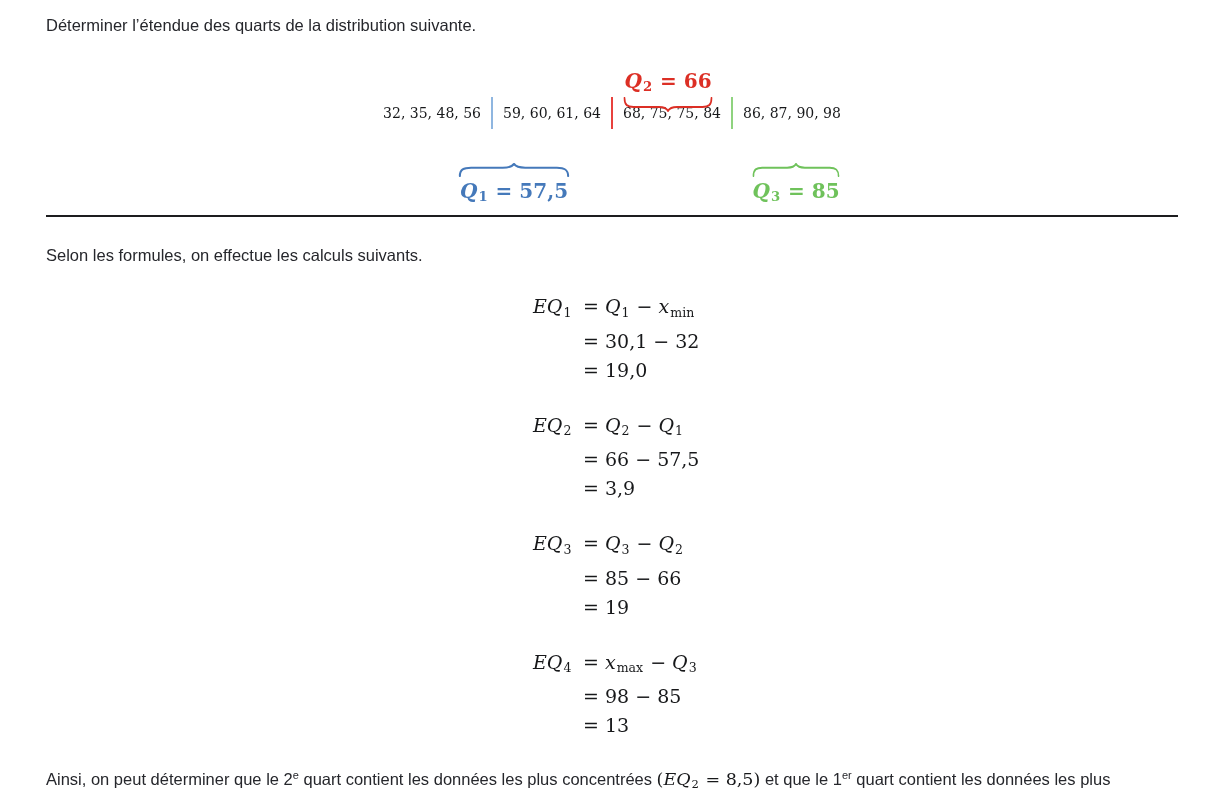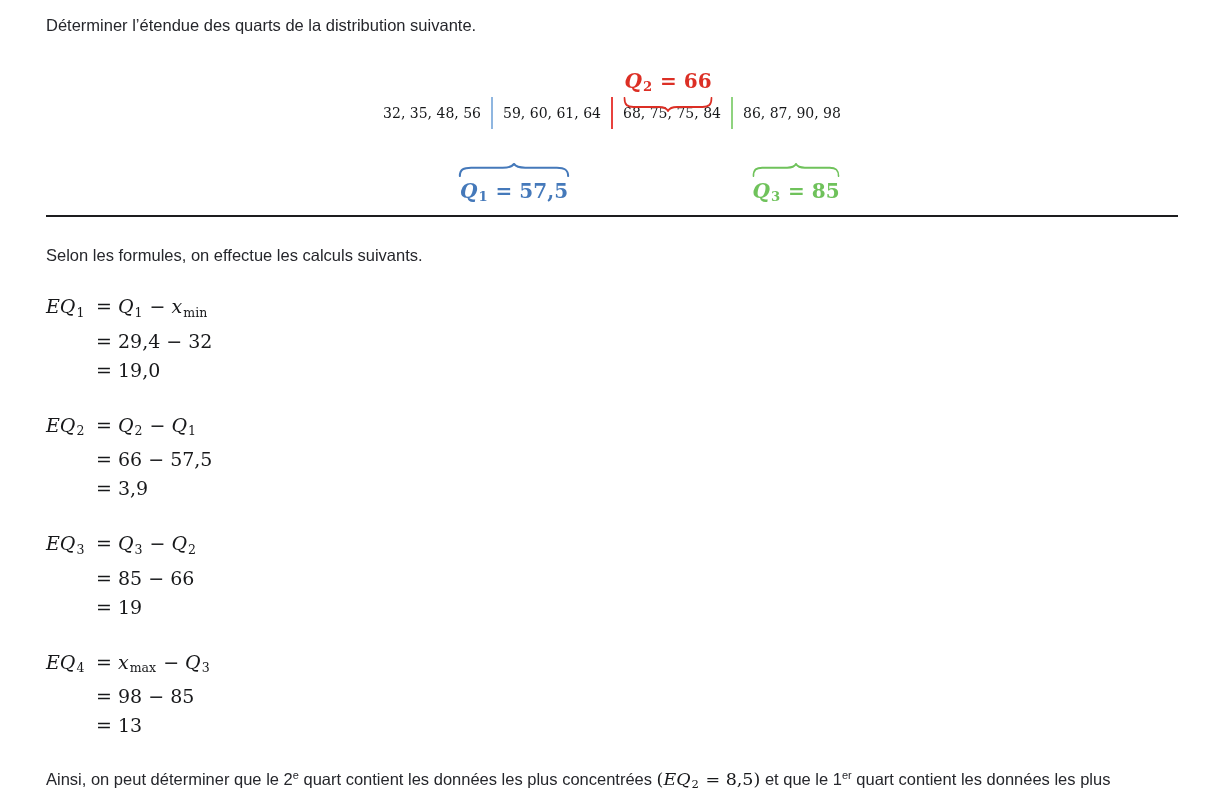--- a/index.html
+++ b/index.html
@@ -62,21 +62,21 @@
   }
 
   
   .math { font-family: "DejaVu Serif", serif; color: #17181a; }
   .tok-i { font-style: italic; padding-right: 1px; }
   .tok-s { font-size: 0.66em; vertical-align: -0.28em; padding-right: 1px; }
   .tok-r { font-style: normal; }
 
   .selon { margin-top: 26px; }
 
-  .calc-area { margin-top: 24px; }
+  .calc-area { margin-left: 487px; margin-top: 24px; }
   .calc-block { margin-bottom: 26px; }
   .calc-line { font-size: 19px; line-height: 29px; white-space: nowrap; }
   .calc-line .lhs { display: inline-block; min-width: 50px; }
 
   
   .conclusion { margin-top: 10px; max-width: 1134px; }
   .conclusion sup { font-size: 11px; vertical-align: super; line-height: 0; }
   .inline-math { font-size: 1.06em; }
 </style>
 </head>
@@ -122,21 +122,21 @@
 </div>
 
 <hr class="section-divider">
 
 <p class="body-text selon">Selon les formules, on effectue les calculs suivants.</p>
 
 <div class="calc-area">
 
   <div class="calc-block">
     <div class="calc-line"><span class="lhs math"><span class="tok-i">EQ</span><span class="tok-s">1</span></span><span class="math"><span class="tok-r">= </span><span class="tok-i">Q</span><span class="tok-s">1</span><span class="tok-r"> − </span><span class="tok-i">x</span><span class="tok-s">min</span></span></div>
-    <div class="calc-line"><span class="lhs"></span><span class="math"><span class="tok-r">= 29,4 − 32</span></span></div>
+    <div class="calc-line"><span class="lhs"></span><span class="math"><span class="tok-r">= 30,1 − 32</span></span></div>
     <div class="calc-line"><span class="lhs"></span><span class="math"><span class="tok-r">= 19,0</span></span></div>
   </div>
 
   <div class="calc-block">
     <div class="calc-line"><span class="lhs math"><span class="tok-i">EQ</span><span class="tok-s">2</span></span><span class="math"><span class="tok-r">= </span><span class="tok-i">Q</span><span class="tok-s">2</span><span class="tok-r"> − </span><span class="tok-i">Q</span><span class="tok-s">1</span></span></div>
     <div class="calc-line"><span class="lhs"></span><span class="math"><span class="tok-r">= 66 − 57,5</span></span></div>
     <div class="calc-line"><span class="lhs"></span><span class="math"><span class="tok-r">= 3,9</span></span></div>
   </div>
 
   <div class="calc-block">

